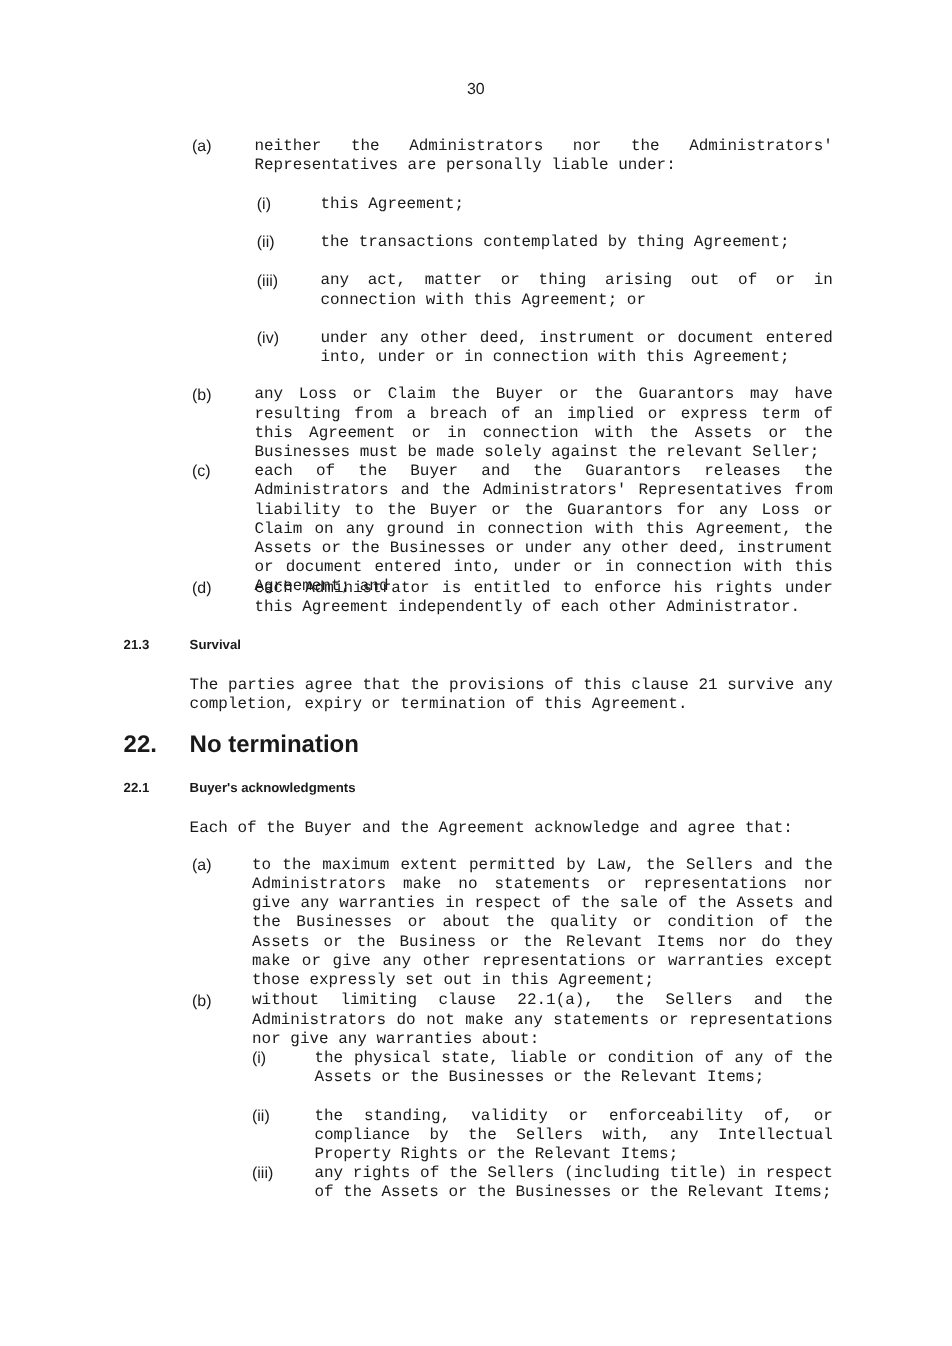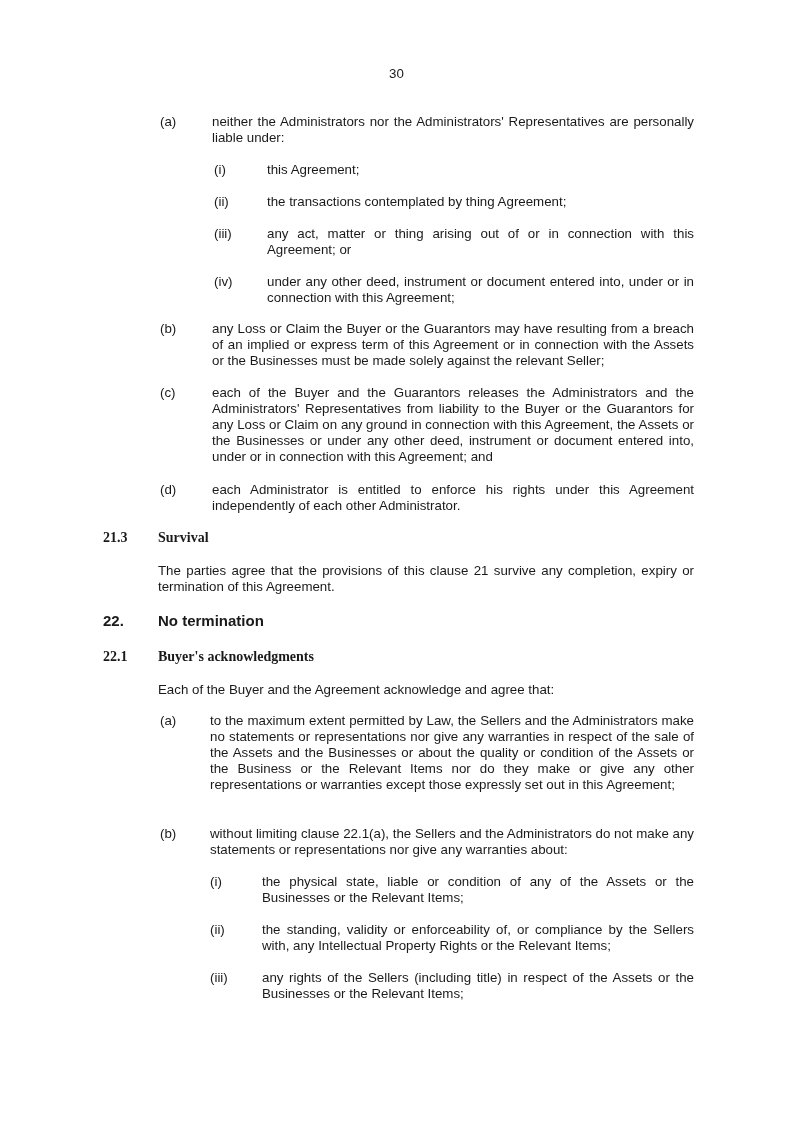--- a/index.html
+++ b/index.html
@@ -1,25 +1,25 @@
 <!DOCTYPE html>
 <html><head>
 <meta charset="utf-8">
 <style>
   html, body { margin: 0; padding: 0; background: #ffffff; }
   body { width: 793px; height: 1122px; position: relative; overflow: hidden;
          font-family: "Liberation Sans", sans-serif; color: #1a1a1a; font-size: 13.3px; line-height: 16px; }
   .page-num { position: absolute; top: 66px; left: 0; width: 793px; text-align: center; }
   .lbl { position: absolute; }
   .txt { position: absolute; text-align: justify; }
-  .txt.last-left { text-align-last: left; }
+  .txt.last-left { text-align-last: left; font-family: Liberation Mono, monospace; }
   .h-num { position: absolute; font-weight: bold; }
   .h-title { position: absolute; font-weight: bold; }
-  .h1 { font-size: 15px; line-height: 20px; }
-  .h2 { font-size: 14px; font-family: Liberation Serif, serif; }
+  .h1 { font-size: 20px; line-height: 20px; }
+  .h2 { font-size: 11px; }
 </style>
 </head>
 <body>
 
 <div>
 
   <div class="page-num">30</div>
 
   <div>
     <span class="lbl" style="left:160px; top:114px;">(a)</span>

